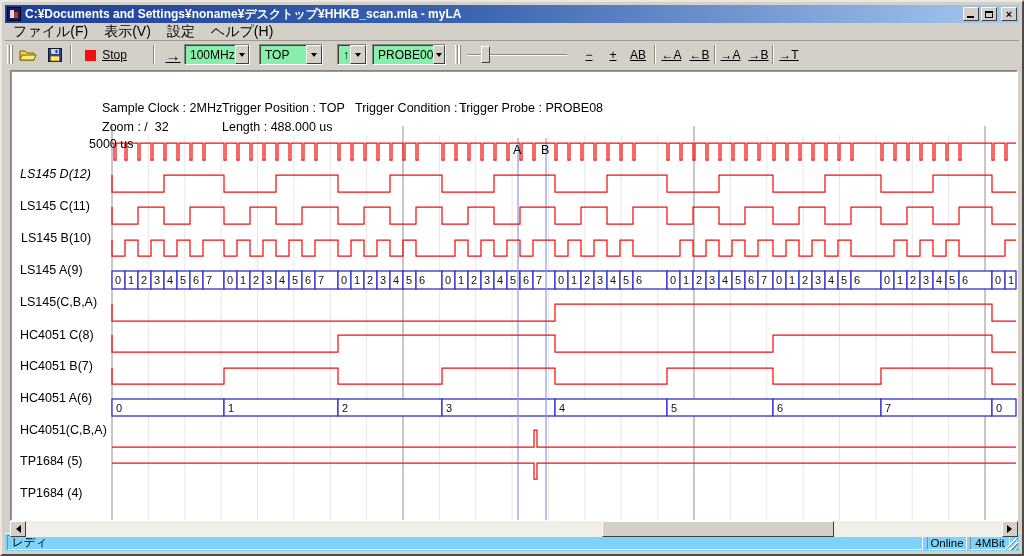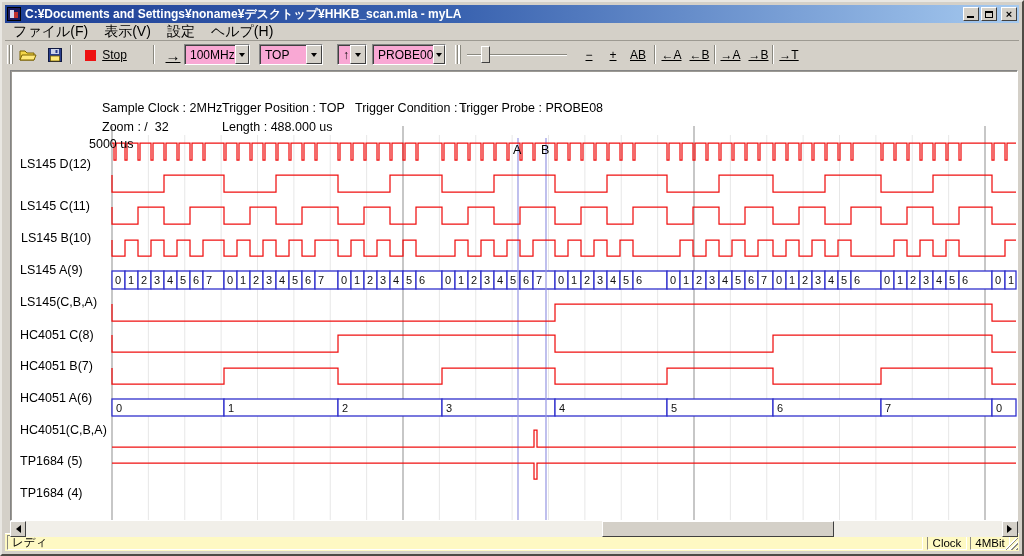--- a/index.html
+++ b/index.html
@@ -25,21 +25,21 @@
   .menubar{position:absolute;left:3px;top:21px;right:3px;height:17px;display:flex;align-items:center;font-size:14px;}
   .menu-item{padding:1px 8px;}
   
   .toolbar{position:absolute;left:0;top:38px;width:100%;height:30px;background:#d4d0c8;}
   .toolbar::before{content:"";position:absolute;left:3px;right:3px;top:0;height:0;border-top:1px solid #9d9a92;}
   .tsep{position:absolute;top:5px;width:2px;height:19px;border-left:1px solid #8a887f;border-right:1px solid #fff;}
   .tgrip{position:absolute;top:5px;width:3px;height:19px;border-left:1px solid #fff;border-right:1px solid #8a887f;box-shadow:2px 0 0 #fff,3px 0 0 #8a887f;}
   .tbtn{position:absolute;top:4px;height:22px;display:flex;align-items:center;justify-content:center;font-size:12px;color:#000;text-decoration:underline;}
   .stop-sq{width:11px;height:11px;background:#ee1111;margin-right:6px;flex:0 0 11px;}
   .runarrow{font-size:15px;font-weight:bold;}
-  .combo{position:absolute;top:4px;height:21px;background:#f9a8d4;border:1px solid;border-color:#848484 #fff #fff #848484;
+  .combo{position:absolute;top:4px;height:21px;background:#86efac;border:1px solid;border-color:#848484 #fff #fff #848484;
     box-shadow:inset 1px 1px 0 #404040;display:flex;align-items:center;font-size:12px;}
   .combo .cval{padding-left:5px;white-space:pre;}
   .combo .dd{margin-left:auto;width:16px;align-self:stretch;background:#d4d0c8;border:1px solid;
     border-color:#fff #404040 #404040 #fff;display:flex;align-items:center;justify-content:center;}
   .tri-down{width:0;height:0;border:3px solid transparent;border-top:4px solid #000;margin-top:3px;}
   .slider-track{position:absolute;top:14px;height:2px;background:#8a887f;border-bottom:1px solid #fff;}
   .slider-thumb{position:absolute;top:6px;width:9px;height:17px;background:#d4d0c8;
     border:1px solid;border-color:#fff #404040 #404040 #fff;}
   
   .client{position:absolute;left:8px;top:68px;width:1008px;height:451px;background:#fff;
@@ -47,21 +47,21 @@
   .ovl{position:absolute;z-index:6;color:#000;font-size:12.5px;white-space:pre;margin-top:23px;}
   svg.wave{position:absolute;left:0;top:0;z-index:5;pointer-events:none;}
   
   .hscroll{position:absolute;left:8px;top:519px;width:1008px;height:16px;background:#f1efe9;z-index:7;}
   .sbtn{position:absolute;top:0;width:16px;height:16px;background:#d4d0c8;border:1px solid;border-color:#fff #404040 #404040 #fff;
     display:flex;align-items:center;justify-content:center;}
   .arrL{width:0;height:0;border:4px solid transparent;border-right:5px solid #000;margin-right:3px;}
   .arrR{width:0;height:0;border:4px solid transparent;border-left:5px solid #000;margin-left:3px;}
   .sthumb{position:absolute;top:0;height:16px;background:#d4d0c8;border:1px solid;border-color:#fff #404040 #404040 #fff;}
   
-  .statusbar{position:absolute;left:3px;right:3px;bottom:3px;height:18px;background:#fef9c3;font-size:11.5px;}
+  .statusbar{position:absolute;left:3px;right:3px;bottom:3px;height:18px;background:#7dd3fc;font-size:11.5px;}
   .statusbar::before{content:"";position:absolute;left:0;right:0;top:0;border-top:1px solid #fff;}
   .spanel{position:absolute;top:2px;height:15px;border:1px solid;border-color:#8a887f #fff #fff #8a887f;
     padding:0 4px;display:flex;align-items:center;}
   .grip-corner{position:absolute;right:1px;bottom:1px;width:12px;height:12px;
     background:linear-gradient(135deg,transparent 40%,#fff 40%,#fff 47%,#8a887f 47%,#8a887f 54%,transparent 54%,transparent 62%,#fff 62%,#fff 69%,#8a887f 69%,#8a887f 76%,transparent 76%,transparent 84%,#fff 84%,#fff 91%,#8a887f 91%);}
   .icon-folder,.icon-floppy{display:block;}
 </style>
 </head>
 <body>
 
@@ -176,21 +176,21 @@
   <span class="ovl" style="left:353px;top:76px">Trigger Condition : ↓</span>
   <span class="ovl" style="left:457px;top:76px">Trigger Probe : PROBE08</span>
   <span class="ovl" style="left:100px;top:95px">Zoom : /  32</span>
   <span class="ovl" style="left:220px;top:95px">Length : 488.000 us</span>
 
   <span class="ovl" style="left:87px;top:112px">5000 us</span>
   <span class="ovl" style="left:511px;top:118px">A</span>
   <span class="ovl" style="left:539px;top:118px">B</span>
 
   <div id="chlabels">
-      <span class="ovl" style="left: 18px; top: 132px;">LS145 D(12)</span>
+      <span class="ovl" style="left: 18px; top: 142px; font-style: italic;">LS145 D(12)</span>
       <span class="ovl" style="left: 18px; top: 173.5px;">LS145 C(11)</span>
       <span class="ovl" style="left: 19px; top: 205.5px;">LS145 B(10)</span>
       <span class="ovl" style="left: 18px; top: 238px;">LS145 A(9)</span>
       <span class="ovl" style="left: 18px; top: 270px;">LS145(C,B,A)</span>
       <span class="ovl" style="left: 18px; top: 302.5px; text-align: right;">HC4051 C(8)</span>
       <span class="ovl" style="left: 18px; top: 333.5px;">HC4051 B(7)</span>
       <span class="ovl" style="left: 18px; top: 366px;">HC4051 A(6)</span>
       <span class="ovl" style="left: 18px; top: 397.5px;">HC4051(C,B,A)</span>
       <span class="ovl" style="left: 18px; top: 428.5px;">TP1684 (5)</span>
       <span class="ovl" style="left: 18px; top: 461px;">TP1684 (4)</span>
@@ -389,21 +389,21 @@
     <span class="sbtn" style="left:992px">
         <span class="arrR"></span>
       </span>
   </div>
 
   <div class="statusbar">
     <span class="spanel" style="left:2px;width:916px">
       <span>レディ</span>
     </span>
     <span class="spanel" style="left:922px;width:40px;justify-content:center">
-      <span>Clock</span>
+      <span>Online</span>
     </span>
     <span class="spanel" style="left:965px;width:40px;justify-content:center">
       <span>4MBit</span>
     </span>
     <span class="grip-corner"></span>
   </div>
 
 </div>
 
 </body></html>

